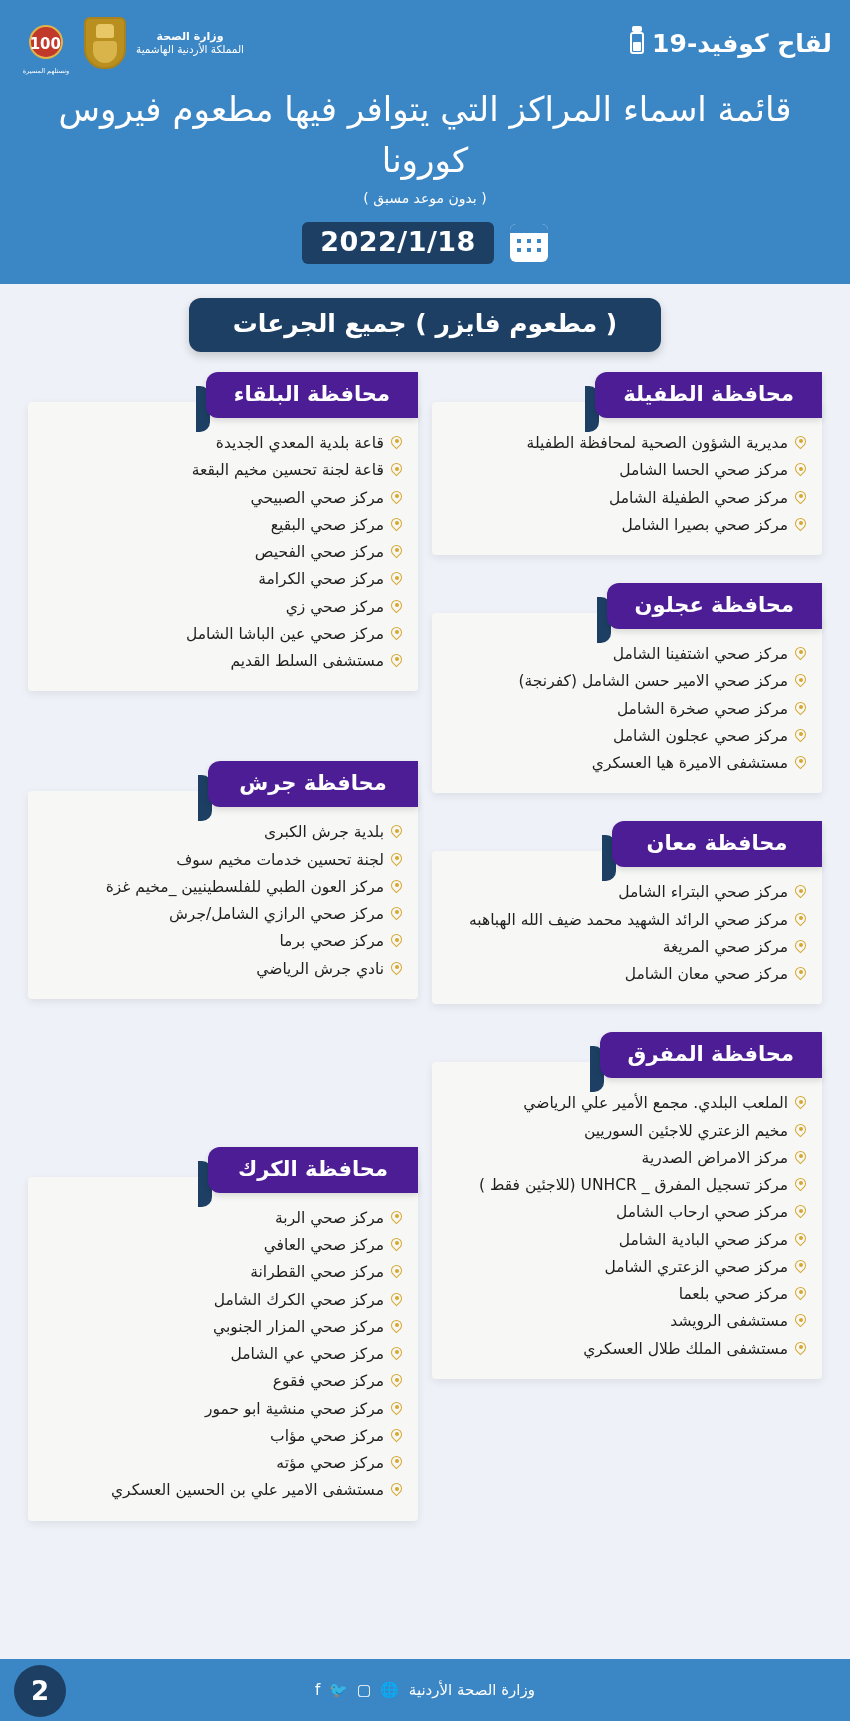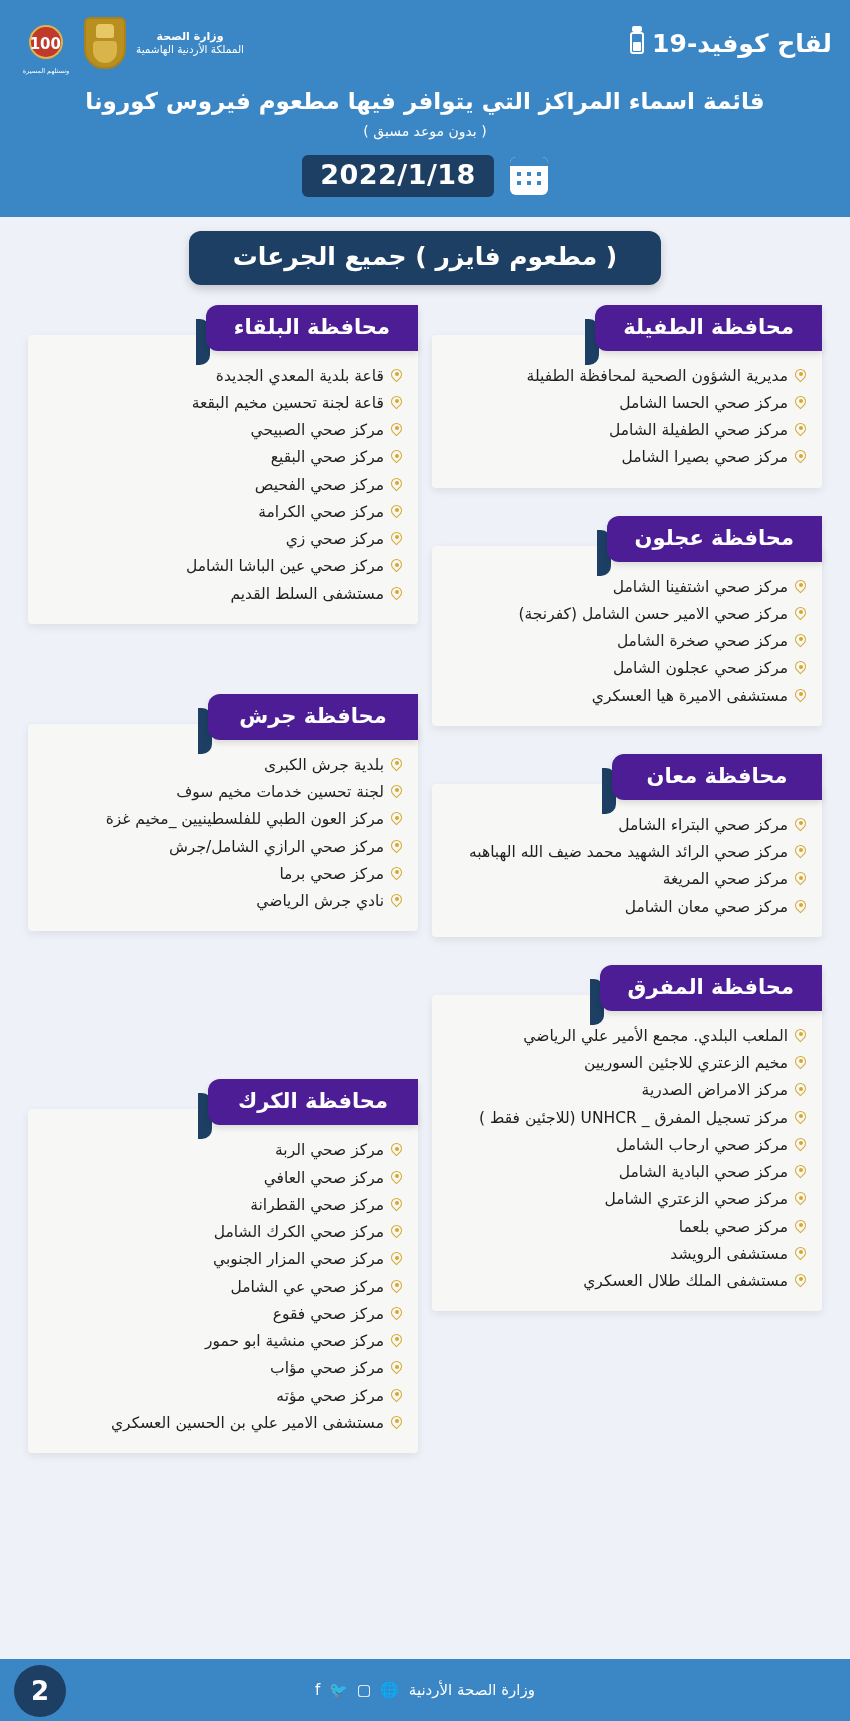--- a/index.html
+++ b/index.html
@@ -104,22 +104,22 @@
     border: 2px solid #e0b44a;
   }
   .logo100 .sub {
     font-size: 6.5px; margin-top: 3px; color: #fff;
   }
   .header-main {
     text-align: center;
     margin-top: 8px;
   }
   .header-main .h1 {
-    font-size: 23px;
-    font-weight: bold;
+    font-size: 34px;
+    font-weight: normal;
     line-height: 1.5;
   }
   .header-main .h2 {
     font-size: 14px;
     margin-top: 4px;
   }
   .date-chip {
     margin: 16px auto 0 auto;
     display: inline-flex;
     align-items: center;

